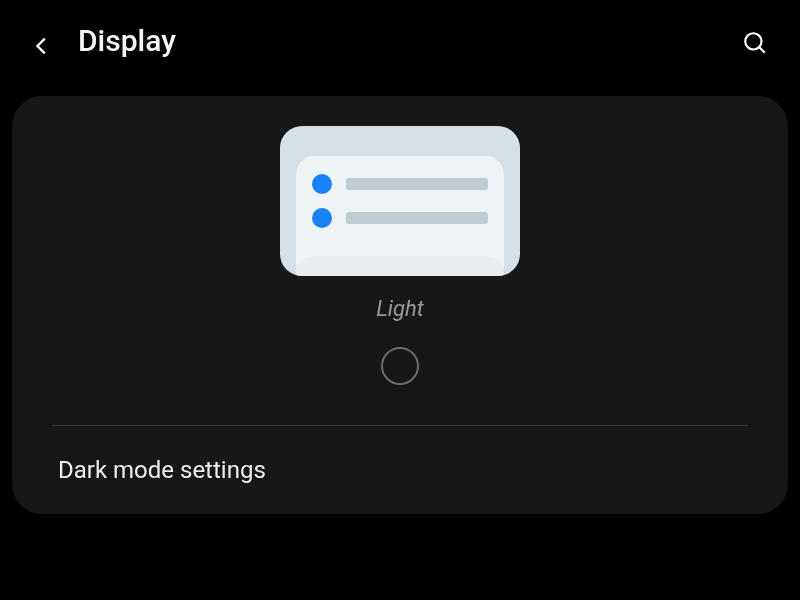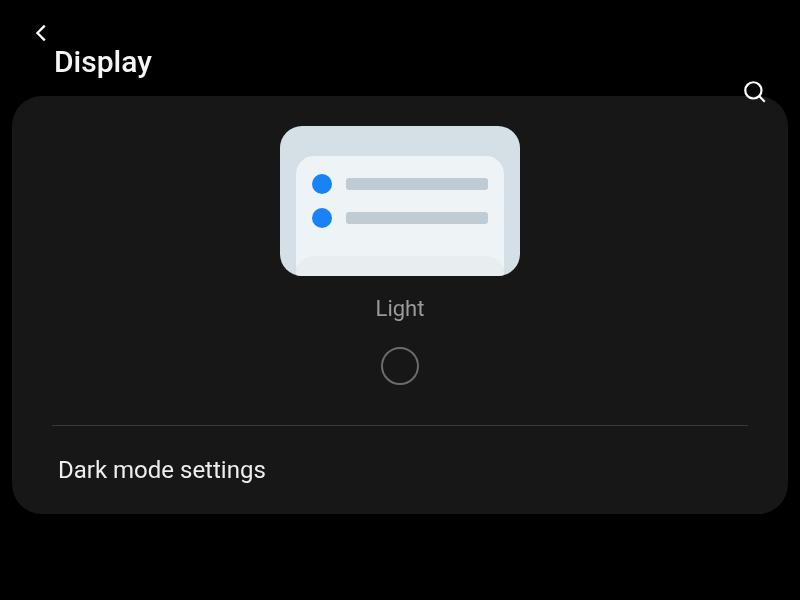--- a/index.html
+++ b/index.html
@@ -10,24 +10,23 @@
     body {
       width: 800px;
       height: 600px;
       background: #000000;
       font-family: -apple-system, BlinkMacSystemFont, "Segoe UI", Roboto, sans-serif;
       color: #ffffff;
       overflow: hidden;
     }
     .header {
       display: flex;
-      align-items: flex-start;
+      align-items: flex-end;
       padding: 22px 30px;
       height: 80px;
-      flex-direction: column;
     }
     .back-arrow {
       width: 24px;
       height: 24px;
       display: flex;
       align-items: center;
       justify-content: center;
       cursor: pointer;
     }
     .back-arrow svg {
@@ -135,20 +134,21 @@
     }
     .reflection-light {
       background: #e8edf0;
     }
     .reflection-dark {
       background: #363c5e;
     }
     .theme-label {
       margin-top: 20px;
       font-size: 22px;
+      font-style: italic;
     }
     .label-unselected {
       color: #9a9a9a;
       font-weight: 400;
     }
     .label-selected {
       color: #27d8d0;
       font-weight: 700;
     }
     .radio {

